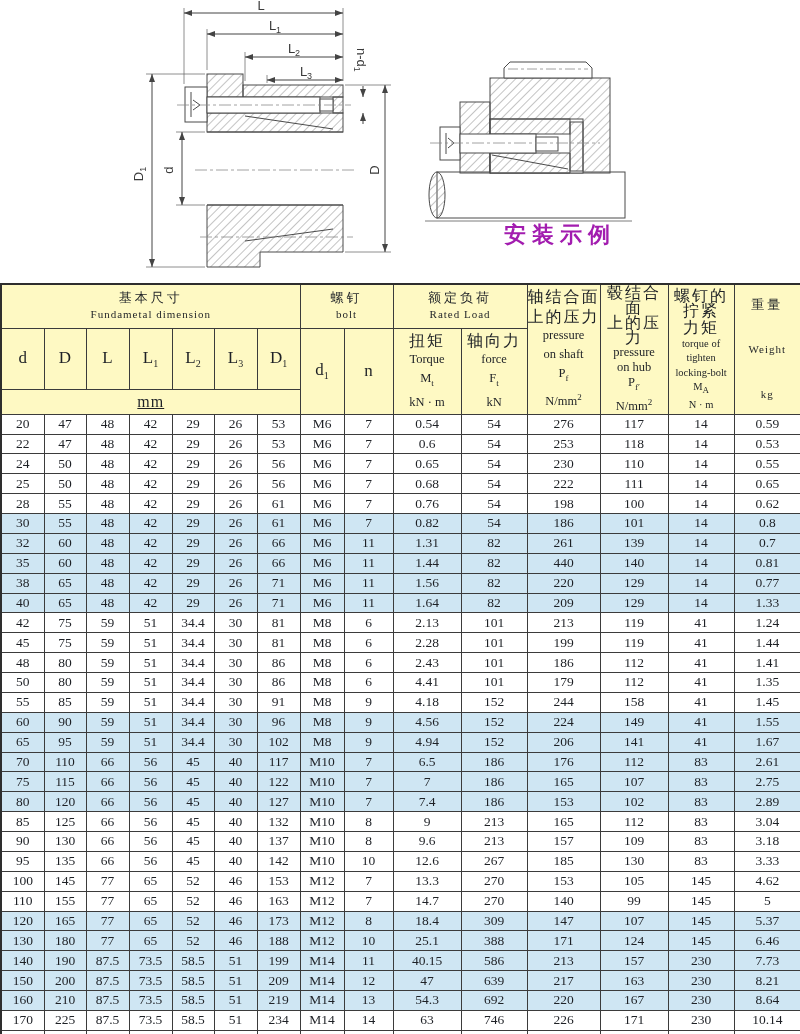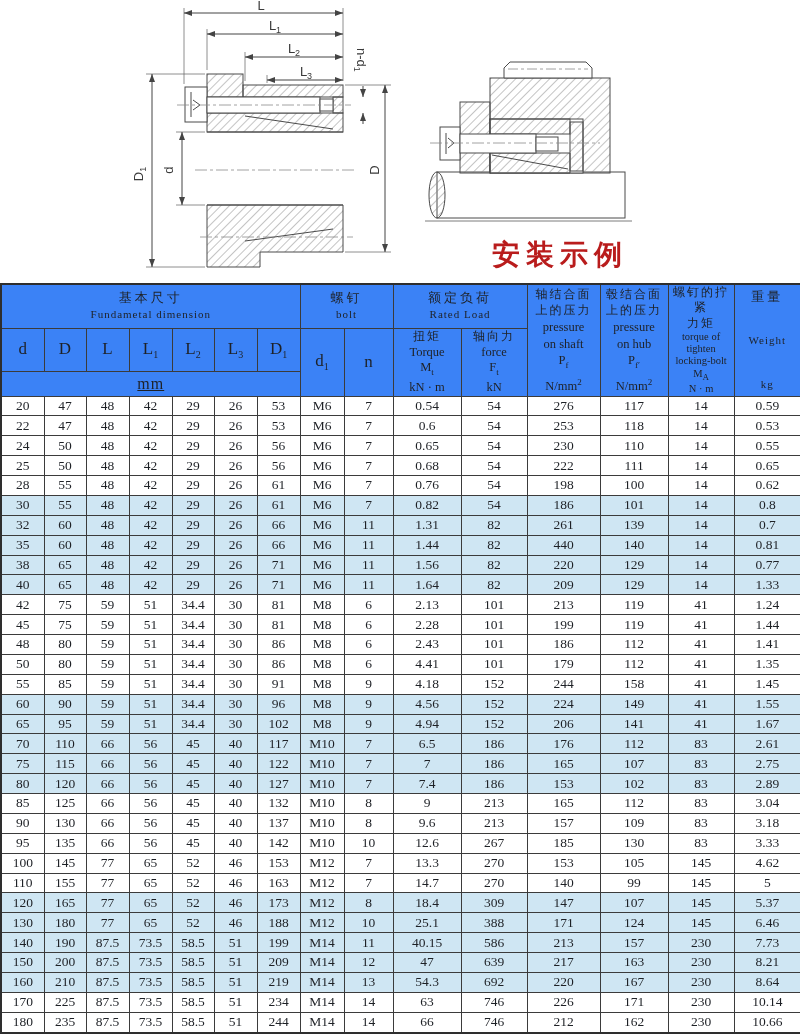--- a/index.html
+++ b/index.html
@@ -2,53 +2,53 @@
 <html><head>
 <meta charset="utf-8">
 <style>
   html,body{margin:0;padding:0;background:#fff;}
   #page{position:relative;width:800px;height:1034px;background:#ffffff;overflow:hidden;
         font-family:"Liberation Serif","DejaVu Serif",serif;color:#1e2126;}
 
   
   #draw-left{position:absolute;left:95px;top:0;}
   #draw-right{position:absolute;left:420px;top:55px;}
-  #caption{position:absolute;left:470px;top:236px;width:180px;text-align:center;
-           font-size:28px;font-weight:bold;letter-spacing:6px;color:#b91c1c;
+  #caption{position:absolute;left:470px;top:220px;width:180px;text-align:center;
+           font-size:22px;font-weight:bold;letter-spacing:6px;color:#a21caf;
            font-family:"Liberation Serif","DejaVu Serif",serif;}
   svg text{font-family:"Liberation Sans","DejaVu Sans",sans-serif;font-size:13px;fill:#3a3a3a;}
   svg .sub{font-size:9px;}
 
   
   #spec-table{position:absolute;left:0;top:283px;width:800px;height:751px;
               border-collapse:collapse;table-layout:fixed;
               border:2px solid #2e2e2e;}
   #spec-table th,#spec-table td{border:1px solid #3b3b3b;padding:0;text-align:center;
               vertical-align:middle;font-weight:normal;overflow:hidden;}
-  thead th{background:#3b82f6;}
+  thead th{background:#fef9c3;}
   thead tr:nth-child(1){height:44px;}
   thead tr:nth-child(2){height:43px;}
   thead tr:nth-child(3){height:25px;}
   tbody td{font-size:13.5px;background:#ffffff;}
   tbody tr.band td{background:#cfe6f3;}
   tbody tr.grp td{border-top-width:2px;}
 
   .zh{font-size:13px;letter-spacing:3px;line-height:17px;}
-  .zh2{font-size:12px;letter-spacing:2px;line-height:15px;}
+  .zh2{font-size:16px;letter-spacing:2px;line-height:15px;}
   .en{font-size:11px;line-height:17px;letter-spacing:1px;}
   .en2{font-size:12.5px;line-height:15px;}
   .en3{font-size:10.5px;line-height:12px;}
   .sym{font-size:12.5px;line-height:15px;}
   .cl{font-size:17px;}
   .cl sub{font-size:10px;}
   .mm{font-size:16px;letter-spacing:1px;text-decoration:underline;}
   sub{font-size:9px;}
   sup{font-size:9px;}
   .vcol{display:flex;flex-direction:column;justify-content:space-evenly;height:100%;}
-  .spread{justify-content:space-between;padding:3px 0;box-sizing:border-box;}
+  .spread{justify-content:space-between;padding:11px 0;box-sizing:border-box;}
 </style>
 </head>
 <body>
 
 <div id="page">
 
   <svg id="draw-left" width="310" height="281" viewBox="0 0 310 281">
     <defs>
       <pattern id="hatch" patternUnits="userSpaceOnUse" width="6" height="6" patternTransform="rotate(45)">
         <line x1="0" y1="0" x2="0" y2="6" stroke="#8a8a8a" stroke-width="1"></line>

